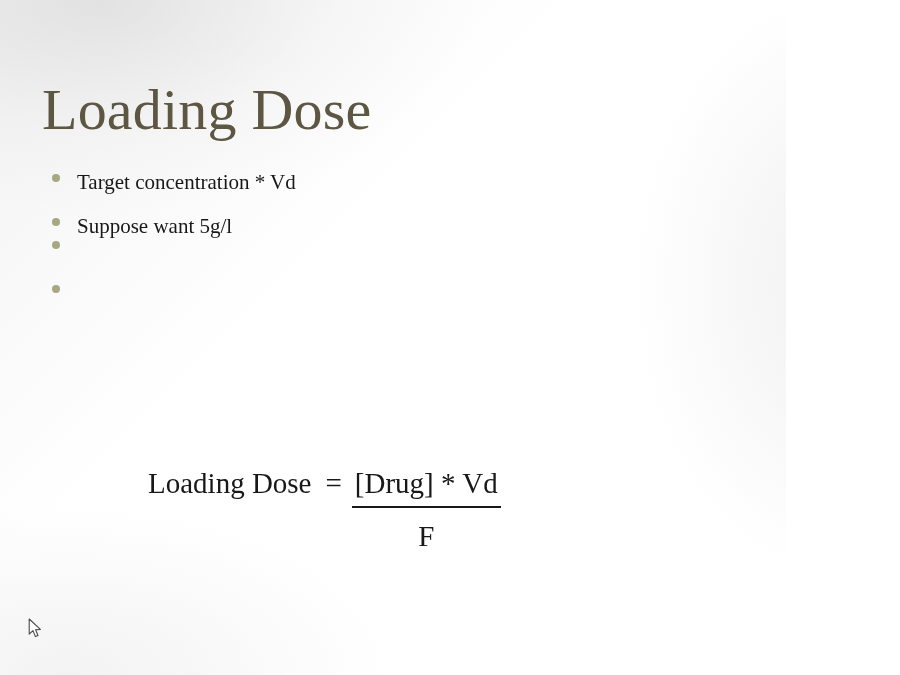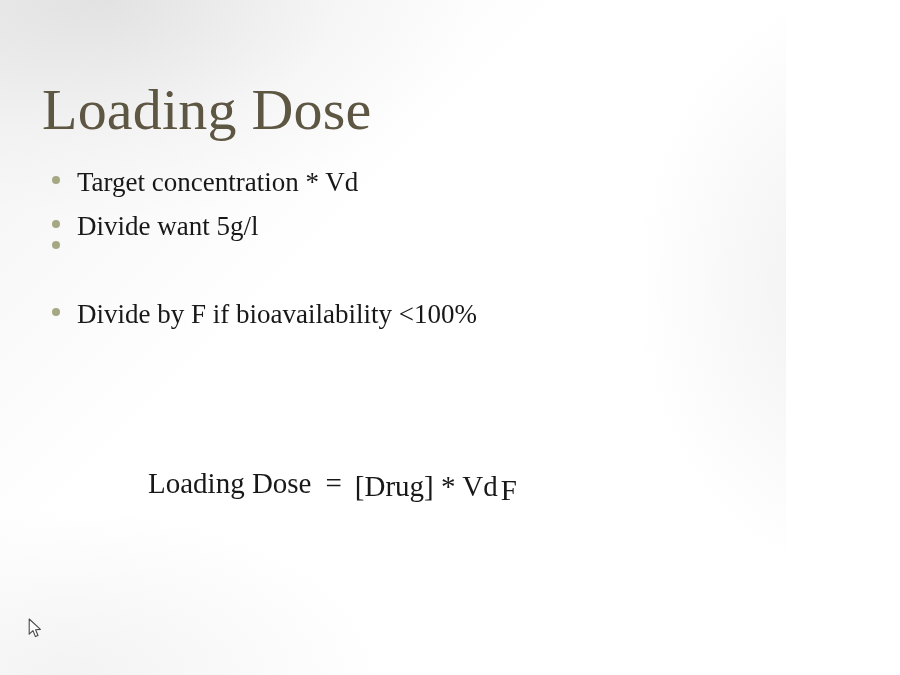--- a/index.html
+++ b/index.html
@@ -92,21 +92,21 @@
     left: 52px;
     top: 160px;
     width: 720px;
   }
   .bullet-item {
     position: relative;
     display: flex;
     align-items: baseline;
     height: 44px;
     color: #181818;
-    font-size: 27px;
+    font-size: 21px;
     line-height: 44px;
     white-space: nowrap;
   }
   .bullet-dot {
     flex: 0 0 auto;
     width: 8px;
     height: 8px;
     border-radius: 50%;
     background: #a6a884;
     margin-right: 17px;
@@ -131,21 +131,21 @@
   .formula-lhs {
     line-height: 42px;
     padding-right: 14px;
   }
   .formula-eq {
     line-height: 42px;
     padding-right: 10px;
   }
   .formula-fraction {
     display: inline-flex;
-    flex-direction: row;
+    flex-direction: column;
     align-items: center;
   }
   .formula-numerator {
     line-height: 42px;
     padding: 0 3px 2px 3px;
   }
   .formula-bar {
     width: 100%;
     height: 1.6px;
     background: #181818;
@@ -182,28 +182,27 @@
 
   <h1 class="slide-title">Loading Dose</h1>
 
   <div class="bullet-list">
     <div class="bullet-item">
       <span class="bullet-dot"></span>
       <span class="bullet-text">Target concentration * Vd</span>
     </div>
     <div class="bullet-item">
       <span class="bullet-dot"></span>
-      <span class="bullet-text">Divide want 5g/l</span>
-    </div>
-    <div class="bullet-item">
-      <span class="bullet-dot"></span>
-    </div>
-    <div class="bullet-item">
-      <span class="bullet-dot"></span>
-      <span class="bullet-text">Divide by F if bioavailability &lt;100%</span>
+      <span class="bullet-text">Suppose want 5g/l</span>
+    </div>
+    <div class="bullet-item">
+      <span class="bullet-dot"></span>
+    </div>
+    <div class="bullet-item">
+      <span class="bullet-dot"></span>
     </div>
   </div>
 
   <div class="formula">
     <span class="formula-lhs">Loading Dose</span>
     <span class="formula-eq">=</span>
     <span class="formula-fraction">
       <span class="formula-numerator">[Drug] * Vd</span>
       <span class="formula-bar"></span>
       <span class="formula-denominator">F</span>

